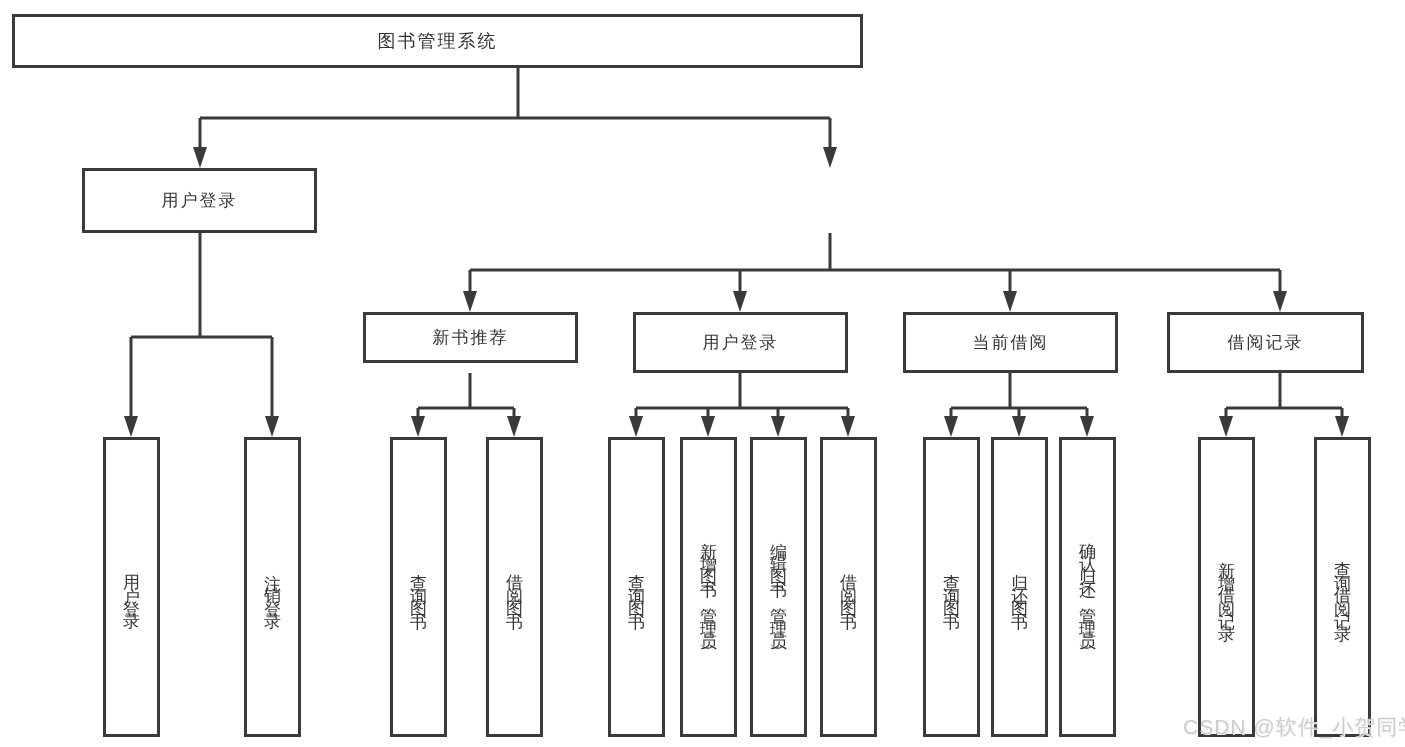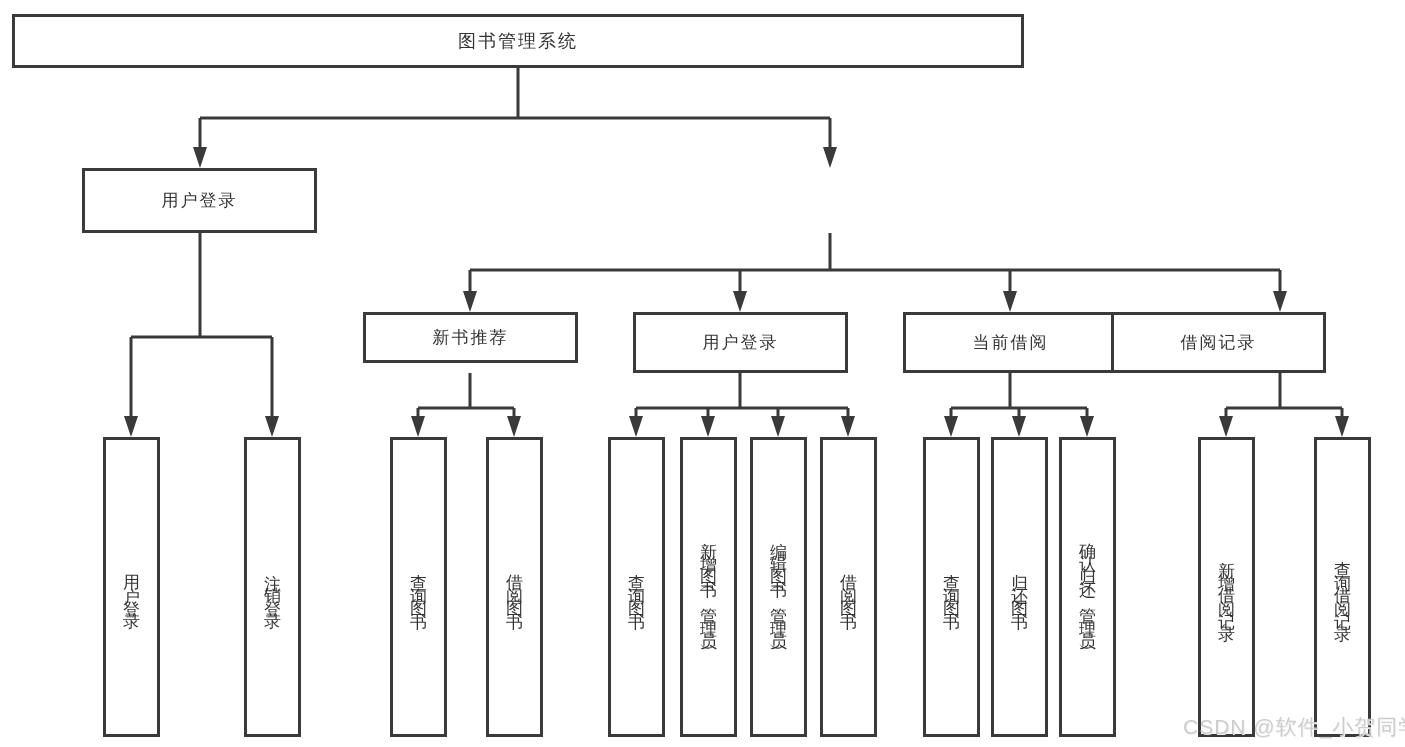--- a/index.html
+++ b/index.html
@@ -63,28 +63,28 @@
       <polygon points="771,416 785,416 778,437"></polygon>
       <polygon points="841,416 855,416 848,437"></polygon>
       <polygon points="944,416 958,416 951,437"></polygon>
       <polygon points="1012,416 1026,416 1019,437"></polygon>
       <polygon points="1080,416 1094,416 1087,437"></polygon>
       <polygon points="1219,416 1233,416 1226,437"></polygon>
       <polygon points="1335,416 1349,416 1342,437"></polygon>
     </g>
   </svg>
 
-  <div class="node box-h box-root" style="left:12px;top:14px;width:1012px;height:54px">图书管理系统</div>
+  <div class="node box-h box-root" style="left:12px;top:14px;width:851px;height:54px">图书管理系统</div>
 
   <div class="node box-h" style="left:82px;top:168px;width:235px;height:65px">用户登录</div>
 
   <div class="node box-h" style="left:363px;top:312px;width:215px;height:51px">新书推荐</div>
   <div class="node box-h" style="left:633px;top:312px;width:215px;height:61px">用户登录</div>
   <div class="node box-h" style="left:903px;top:312px;width:215px;height:61px">当前借阅</div>
-  <div class="node box-h" style="left:1111px;top:312px;width:215px;height:61px">借阅记录</div>
+  <div class="node box-h" style="left:1167px;top:312px;width:197px;height:61px">借阅记录</div>
 
   <div class="node" style="left:103px;top:437px;width:57px;height:300px">
     <span class="vtext">用户登录</span>
   </div>
   <div class="node" style="left:244px;top:437px;width:57px;height:300px">
     <span class="vtext">注销登录</span>
   </div>
 
   <div class="node" style="left:390px;top:437px;width:57px;height:300px">
     <span class="vtext">查询图书</span>

